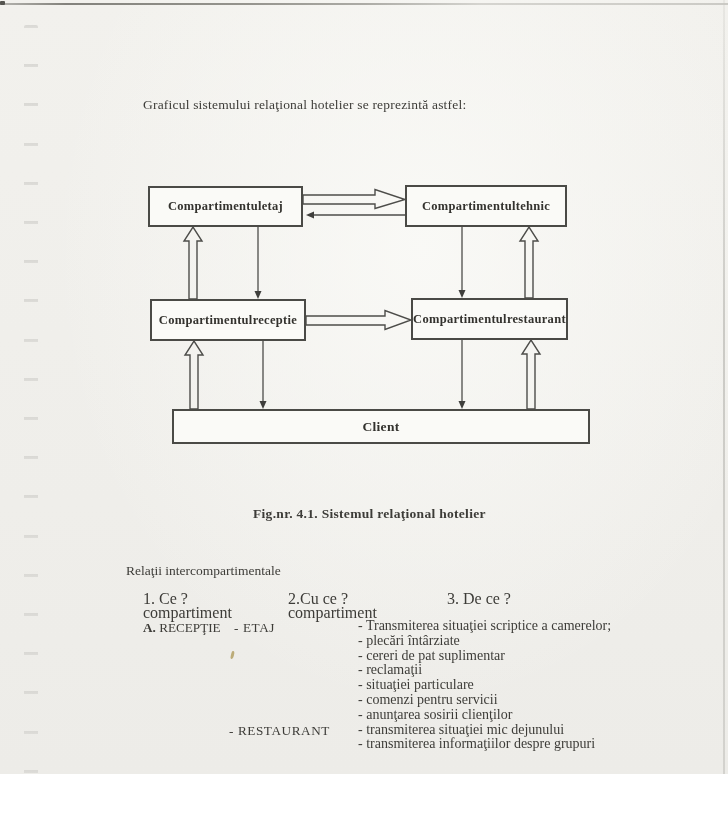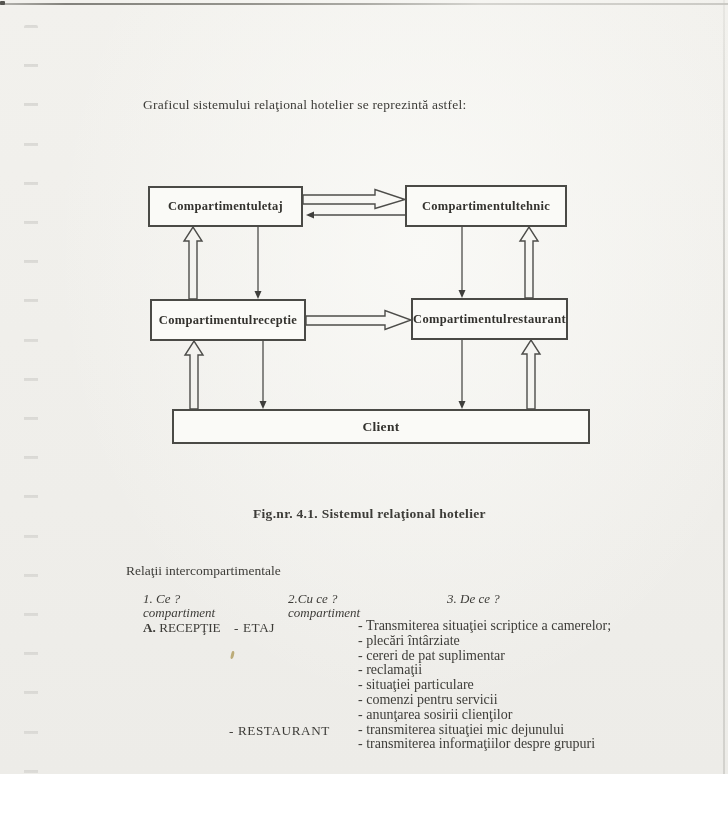--- a/index.html
+++ b/index.html
@@ -23,21 +23,21 @@
     background:linear-gradient(180deg,rgba(200,199,194,.25),rgba(190,189,184,.75) 40%,rgba(196,195,190,.6));}
   .binding-strip{left:24px;top:25px;width:14px;height:792px;
     background:repeating-linear-gradient(to bottom,#d7d6d2 0px,#dbdad6 3px,rgba(0,0,0,0) 3px,rgba(0,0,0,0) 39.2px);
     border-radius:2px;opacity:.9;}
   .stray-mark{left:231px;top:651px;width:3px;height:8px;background:#b3a065;
     border-radius:40% 60% 60% 40%;transform:rotate(14deg);opacity:.85;}
   
   .intro{left:143px;top:97px;font-size:13.5px;letter-spacing:.2px;}
   .caption{left:253px;top:506px;font-size:13.5px;font-weight:bold;letter-spacing:.3px;}
   .relations-heading{left:126px;top:563px;font-size:13.5px;}
-  .col-head{font-size:13px;line-height:14.3px;font-style:italic;}
+  .col-head{font-size:16px;line-height:14.3px;}
   .col1{left:143px;top:592px;}
   .col2{left:272px;top:592px;margin-left:16px;}
   .col3{left:447px;top:592px;}
   .row-a-label{left:143px;top:620px;font-size:13.2px;}
   .row-a-label b{font-weight:bold;}
   .partner1{left:234px;top:620px;font-size:13.2px;letter-spacing:.6px;}
   .partner2{left:229px;top:723px;font-size:13.2px;letter-spacing:.6px;}
   .reasons{left:358px;top:619px;font-size:14px;}
   .reasons div{height:14.8px;line-height:14.8px;white-space:nowrap;}
   .page-number{left:356px;top:770px;font-size:13px;margin-top:6px;}

